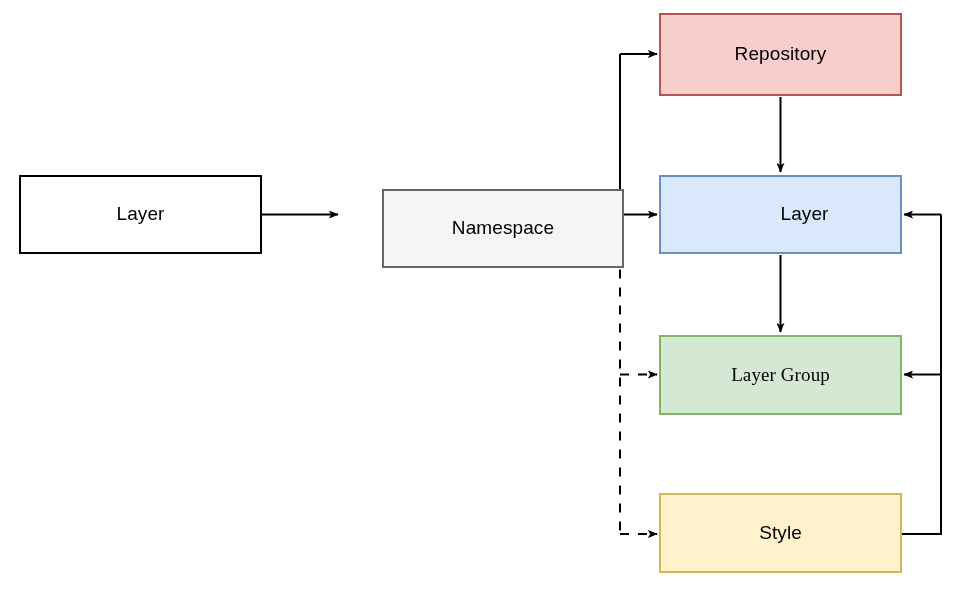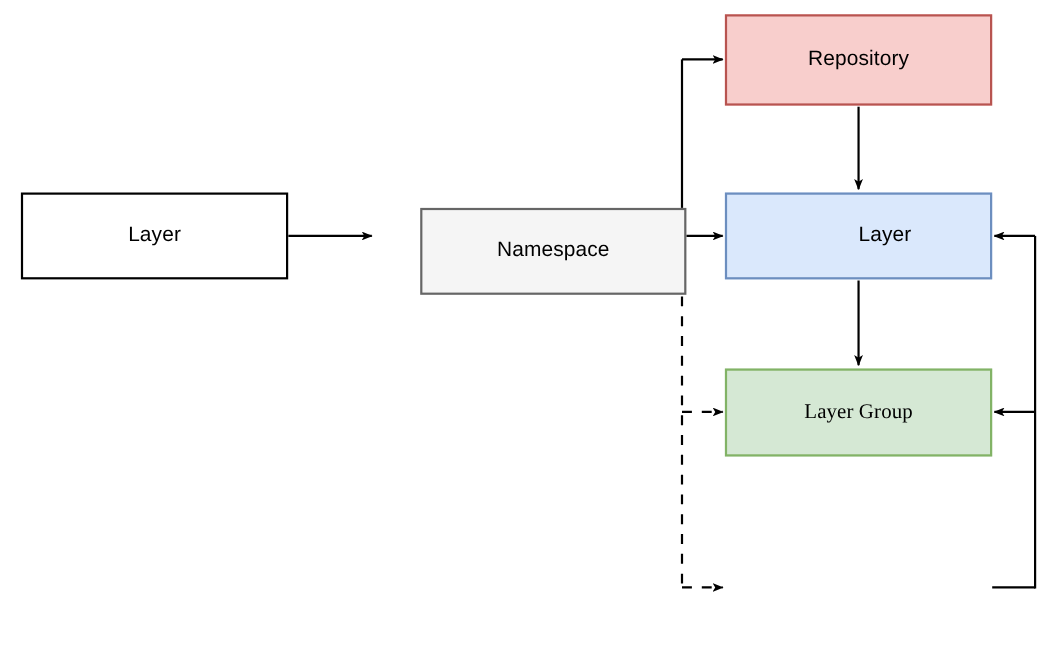--- a/index.html
+++ b/index.html
@@ -128,14 +128,17 @@
   </div>
 
   <div class="node" id="node-layer" style="left: 659px; top: 175px; width: 243px; height: 79px; background: rgb(218, 232, 252); border-color: rgb(108, 142, 191); padding-left: 48px;">
     <span class="node-label">Layer</span>
   </div>
 
   <div class="node" id="node-layergroup" style="left: 659px; top: 335px; width: 243px; height: 80px; background: rgb(213, 232, 212); border-color: rgb(130, 179, 102); font-family: Liberation Serif, serif;">
     <span class="node-label">Layer Group</span>
   </div>
 
+  <div class="node" id="node-style" style="left: 659px; top: 493px; width: 243px; height: 80px; background: rgb(255, 242, 204); border-color: rgb(214, 182, 86);">
+    <span class="node-label">Style</span>
+  </div>
 
 </div>
 
 </body></html>

